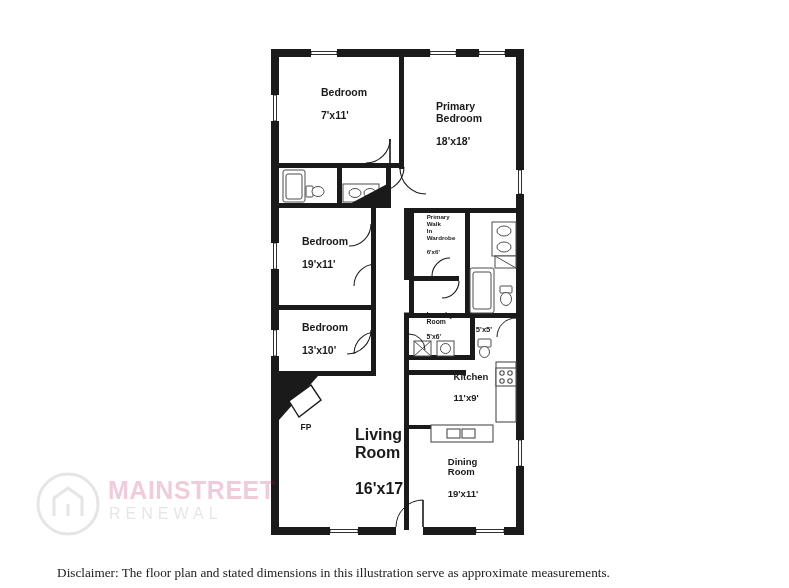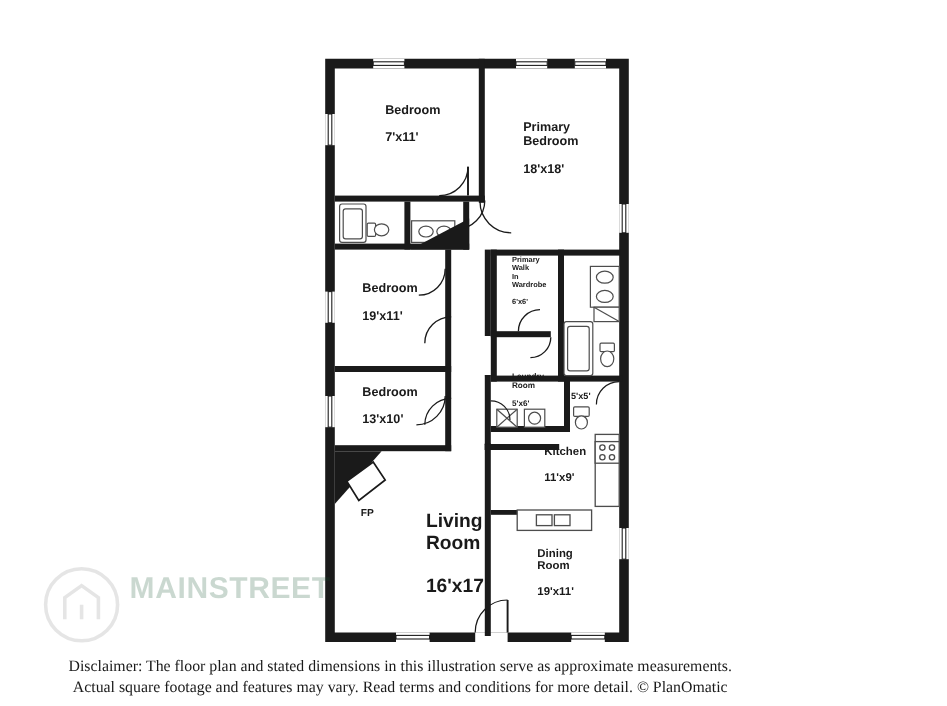--- a/index.html
+++ b/index.html
@@ -53,21 +53,21 @@
     pointer-events: none;
   }
   .wm-text {
     position: absolute;
     left: 72px;
     top: 4px;
     font-family: "Liberation Sans", sans-serif;
     font-weight: bold;
     font-size: 25px;
     letter-spacing: 0.5px;
-    color: #14532d;
+    color: #be185d;
   }
   .wm-text2 {
     position: absolute;
     left: 73px;
     top: 33px;
     font-family: "Liberation Sans", sans-serif;
     font-size: 16px;
     letter-spacing: 5px;
     color: #8c8c8c;
   }
@@ -316,18 +316,18 @@
   <div>FP</div>
 </div>
 
 <div class="watermark">
   <svg width="64" height="64" viewBox="0 0 64 64">
     <circle cx="32" cy="32" r="30" fill="none" stroke="#8c8c8c" stroke-width="3"></circle>
     <path d="M 18 44 L 18 26 L 32 16 L 46 26 L 46 44" fill="none" stroke="#8c8c8c" stroke-width="3"></path>
     <path d="M 32 44 L 32 32" fill="none" stroke="#8c8c8c" stroke-width="3"></path>
   </svg>
   <div class="wm-text">MAINSTREET</div>
+  <div class="wm-text2">RENEWAL</div>
 </div>
 
 <div class="disclaimer">
   <div>Disclaimer: The floor plan and stated dimensions in this illustration serve as approximate measurements.</div>
-  <div>Actual square footage and features may vary. Read terms and conditions for more detail. © PlanOmatic</div>
 </div>
 
 </body></html>

